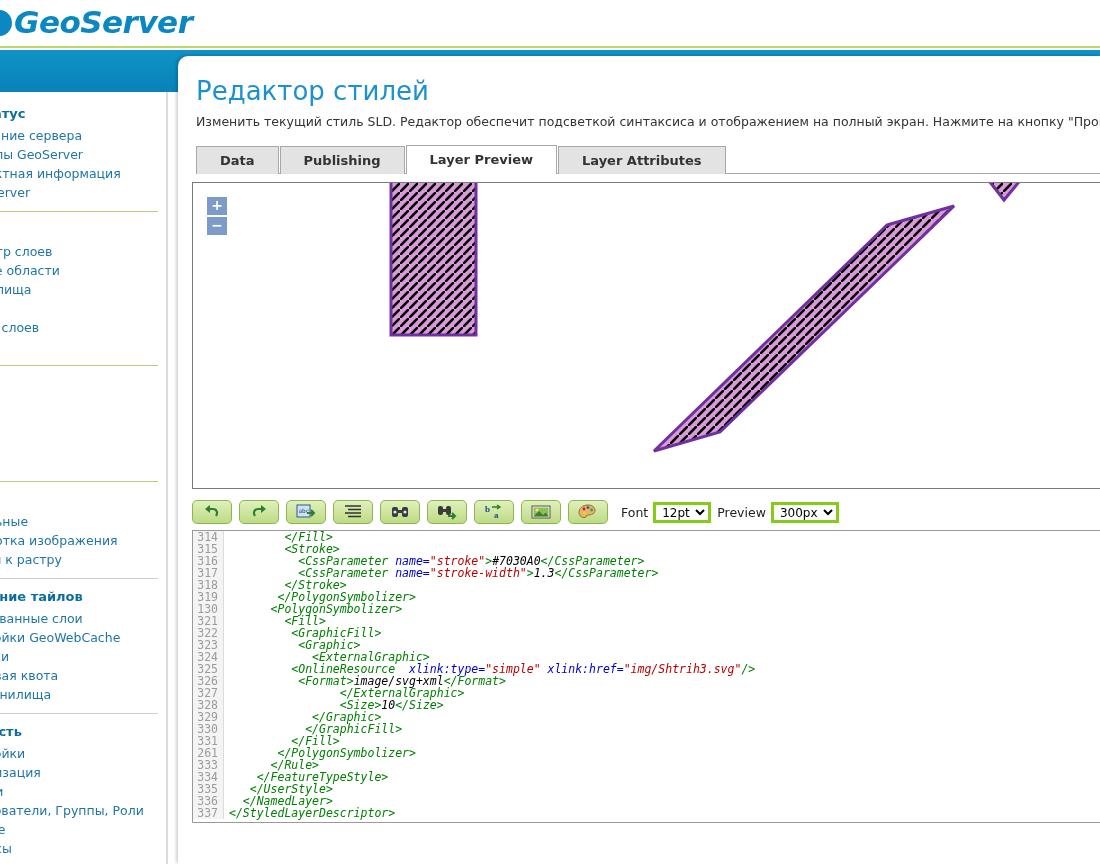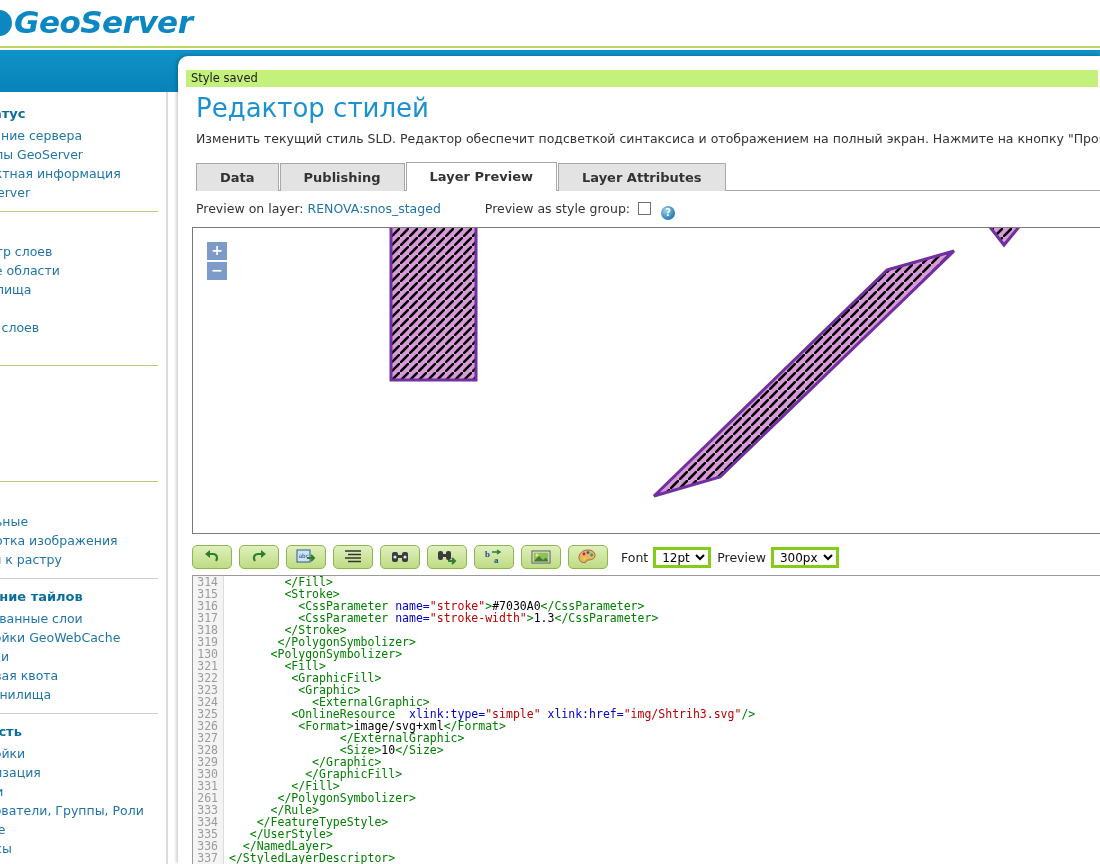--- a/index.html
+++ b/index.html
@@ -197,21 +197,21 @@
     line-height: 12px;
   }
   .code-row { display: flex; height: 12px; white-space: pre; }
   .ln {
     width: 31px; min-width: 31px;
     text-align: right; padding-right: 5px;
     color: #9b9b9b; background: #f4f4f4;
     border-right: 1px solid #dcdcdc;
     user-select: none;
   }
-  .code { padding-left: 5px; color: #000; }
+  .code { padding-left: 5px; color: #000; font-style: italic; }
   .tg  { color: #008000; }
   .at  { color: #0000cc; }
   .av  { color: #bb0000; }
   .tx  { color: #000000; }
 </style>
 </head>
 <body>
 
 <div id="logo-band">
   <div style="position:relative;left:0;top:0;width:200px;height:44px;">
@@ -260,36 +260,27 @@
     <div class="side-link">вторизация</div>
     <div class="side-link">ароли</div>
     <div class="side-link">ользователи, Группы, Роли</div>
     <div class="side-link">анные</div>
     <div class="side-link">ервисы</div>
   </div>
 <div id="sidebar-edge"></div>
 
 <div id="main">
 
-  <div id="flash">Style saved</div>
 
   <h1 id="page-title">Редактор стилей</h1>
 
   <div id="page-desc">Изменить текущий стиль SLD. Редактор обеспечит подсветкой синтаксиса и отображением на полный экран. Нажмите на кнопку "Проверить", чтобы убедит</div>
 
   <div id="tabs"><div class="tab">Data</div><div class="tab">Publishing</div><div class="tab active">Layer Preview</div><div class="tab">Layer Attributes</div></div>
 
-  <div id="preview-row">
-    <span class="lbl">Preview on layer:</span>
-    <span id="layer-link">RENOVA:snos_staged</span>
-    <span style="display:inline-block;width:36px;"></span>
-    <span class="lbl">Preview as style group:</span>
-    <span id="style-group-cb"></span>
-    <span id="help-icon">?</span>
-  </div>
 
   <div id="map-wrap">
     <div id="zoom-in">+</div>
     <div id="zoom-out">−</div>
 
     <svg id="map-svg" width="916" height="307" style="position:absolute;left:0;top:0;">
       <defs>
         <pattern id="hatch" width="9" height="9" patternUnits="userSpaceOnUse">
           <rect width="9" height="9" fill="#d99ad9"></rect>
           <path d="M0,9 L9,0" stroke="#000000" stroke-width="2.6"></path>

